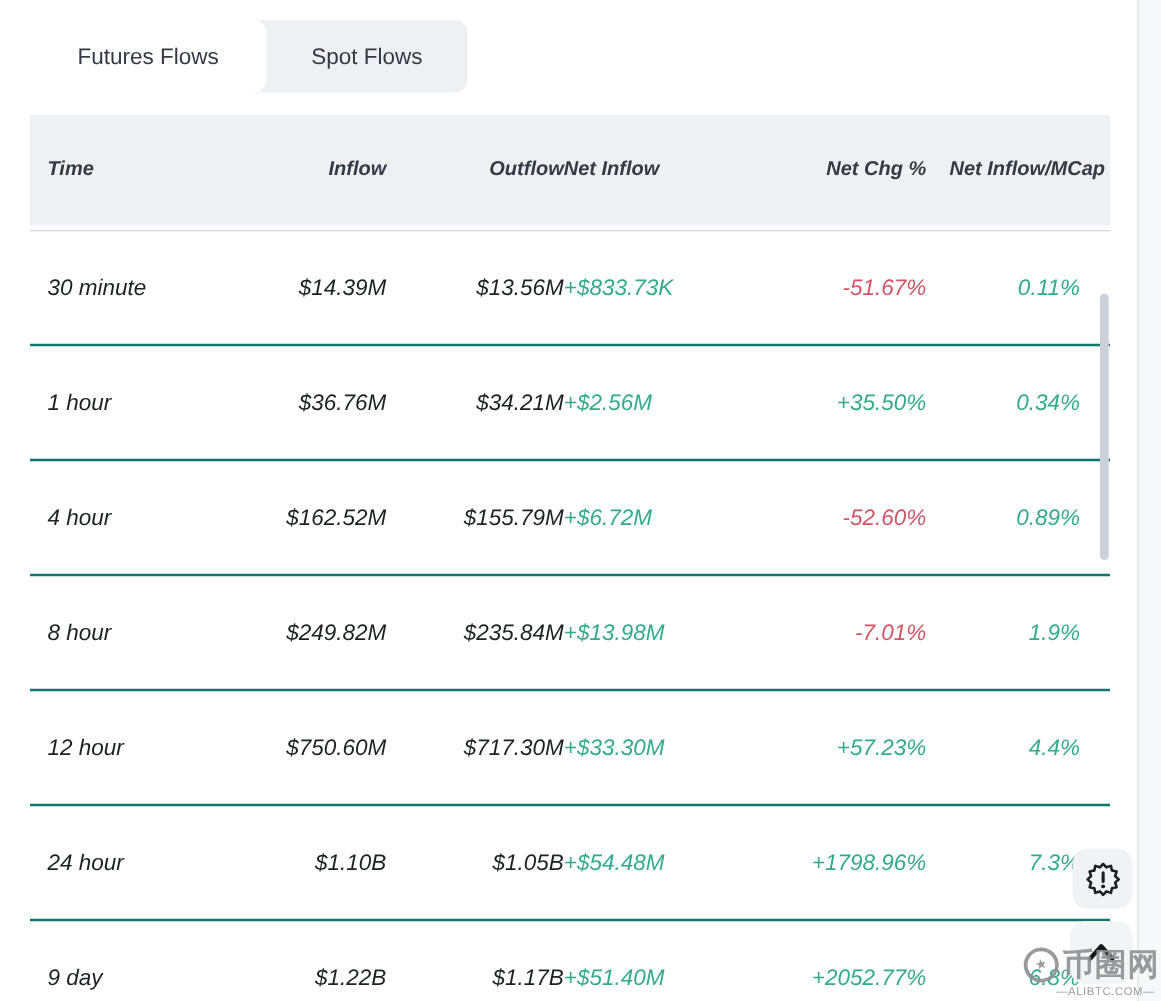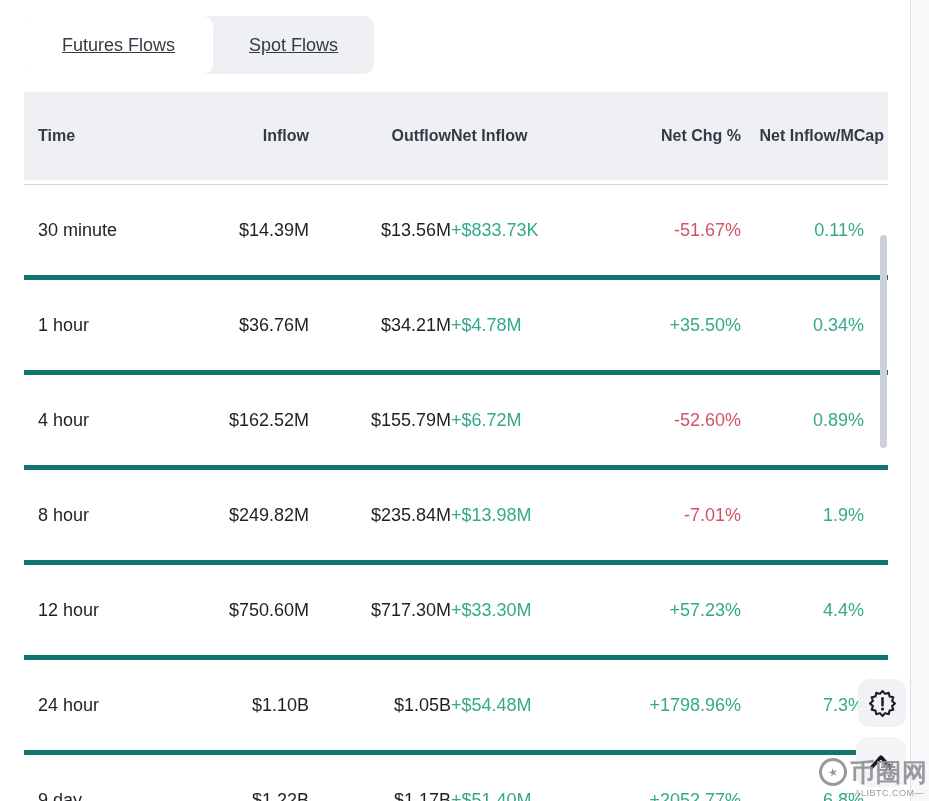--- a/index.html
+++ b/index.html
@@ -7,37 +7,37 @@
     position:relative;width:929px;height:801px;overflow:hidden;background:#fff;
     font-family:"Liberation Sans", sans-serif;
   }
   
   .tabs{
     position:absolute;left:24px;top:16px;height:58px;display:flex;
     background:var(--chip-bg,#eef0f3);border-radius:10px;
   }
   .tab{
     display:flex;align-items:center;justify-content:center;
-    font-size:18px;color:var(--tab-text,#333a45);cursor:pointer;white-space:nowrap;text-decoration:underline;
+    font-size:18px;color:var(--tab-text,#333a45);cursor:pointer;white-space:nowrap;
   }
   .tab.active{background:#ffffff;border-radius:10px;padding:0 38px;}
   .tab.inactive{padding:0 36px;}
   
   .flow-table{position:absolute;left:24px;top:92px;width:864px;}
   .thead{
     display:flex;align-items:center;height:88px;background:var(--header-bg,#eef0f3);
     font-size:16px;font-weight:700;color:var(--header-text,#343b46);
   }
   .sep{height:4px;border-bottom:1px solid #d3d7dd;}
   .trow{
-    display:flex;align-items:center;height:90px;border-bottom:5px solid #0f766e;
+    display:flex;align-items:center;height:90px;border-bottom:2px solid #0f766e;
     font-size:18px;color:var(--text-dark,#1d2025);
   }
   .trow:last-child{border-bottom:none;}
-  .cell{box-sizing:border-box;}
+  .cell{box-sizing:border-box;font-style:italic;}
   .col-time{width:160px;padding-left:14px;text-align:left;}
   .col-inflow{width:125px;text-align:right;}
   .col-outflow{width:142px;text-align:right;}
   .col-net{width:144px;text-align:left;}
   .col-chg{width:146px;text-align:right;}
   .col-mcap{width:147px;text-align:right;padding-right:24px;}
   .thead .col-mcap{padding-right:4px;}
   .pos{color:var(--green,#35a98c);}
   .neg{color:var(--red,#cf5466);}
   .teal{color:var(--green,#35a98c);}
@@ -101,21 +101,21 @@
       <div class="cell col-inflow">$14.39M</div>
       <div class="cell col-outflow">$13.56M</div>
       <div class="cell col-net teal">+$833.73K</div>
       <div class="cell col-chg chg neg">-51.67%</div>
       <div class="cell col-mcap teal">0.11%</div>
     </div>
     <div class="trow">
       <div class="cell col-time">1 hour</div>
       <div class="cell col-inflow">$36.76M</div>
       <div class="cell col-outflow">$34.21M</div>
-      <div class="cell col-net teal">+$4.78M</div>
+      <div class="cell col-net teal">+$2.56M</div>
       <div class="cell col-chg chg pos">+35.50%</div>
       <div class="cell col-mcap teal">0.34%</div>
     </div>
     <div class="trow">
       <div class="cell col-time">4 hour</div>
       <div class="cell col-inflow">$162.52M</div>
       <div class="cell col-outflow">$155.79M</div>
       <div class="cell col-net teal">+$6.72M</div>
       <div class="cell col-chg chg neg">-52.60%</div>
       <div class="cell col-mcap teal">0.89%</div>

